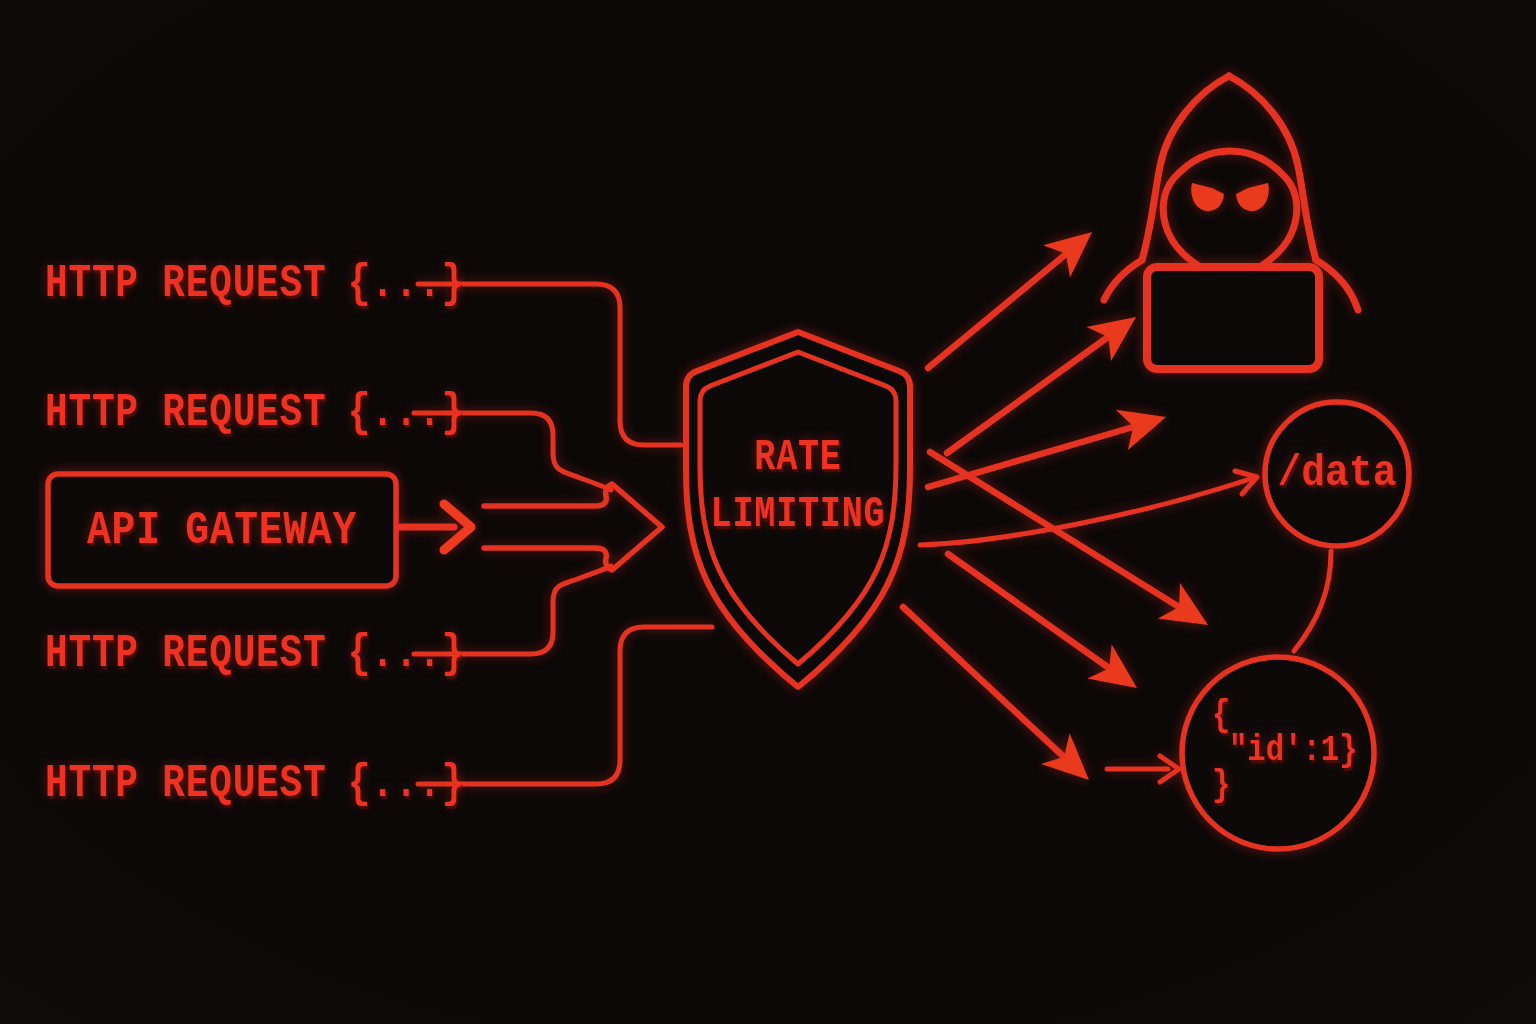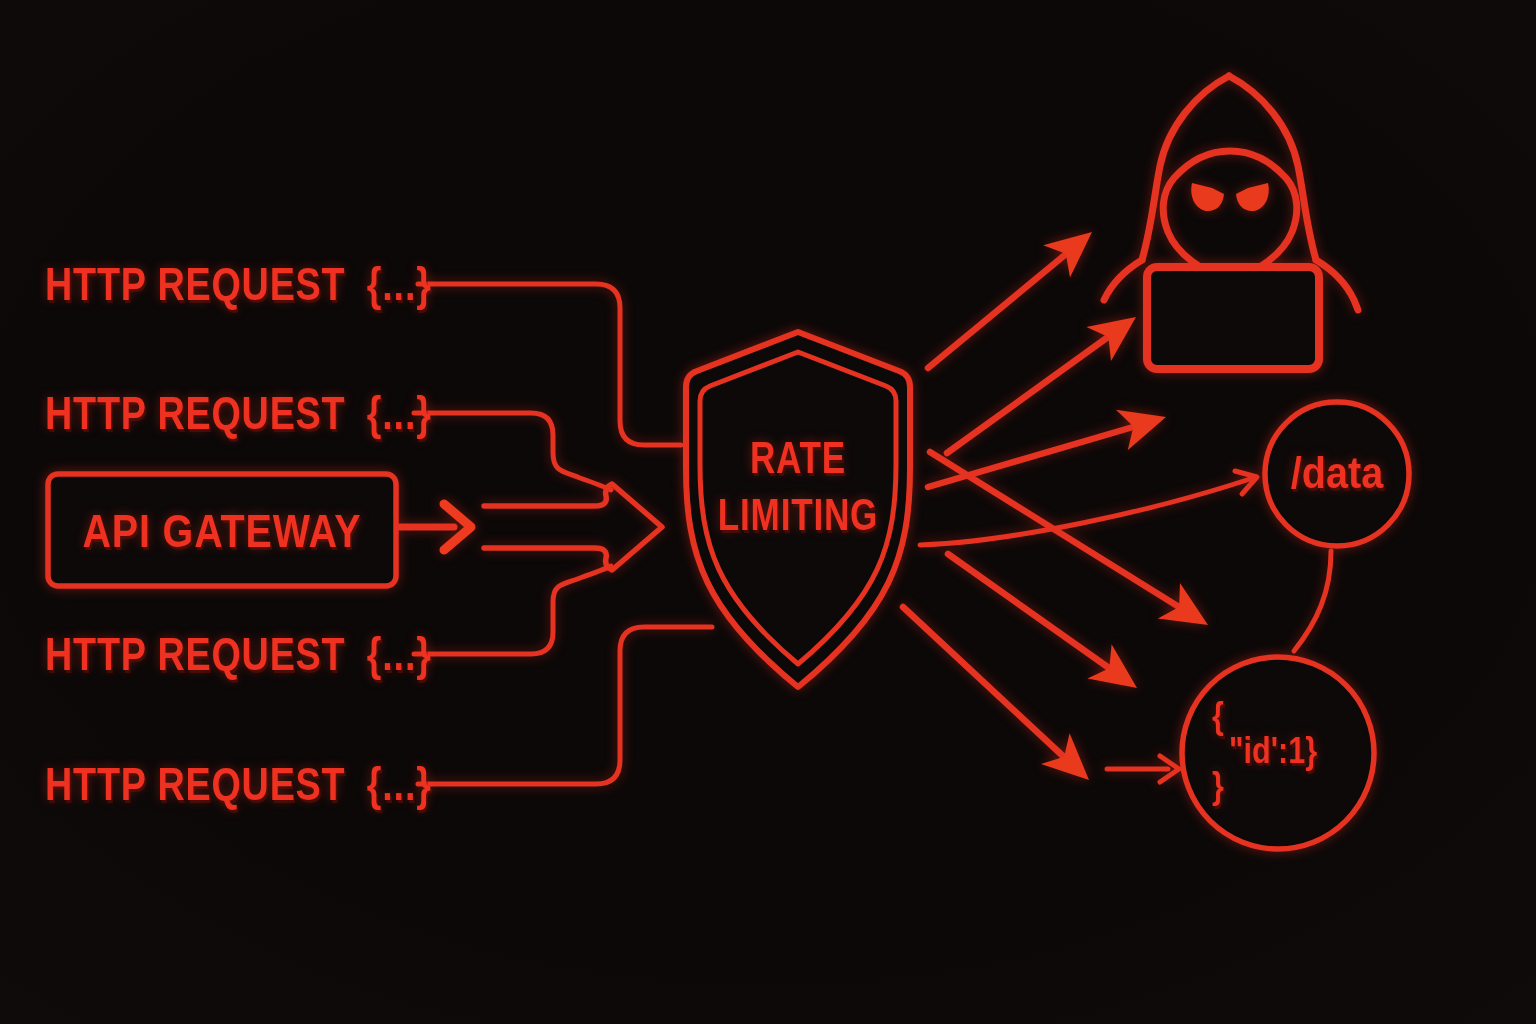--- a/index.html
+++ b/index.html
@@ -2,21 +2,21 @@
 <html><head>
 <meta charset="utf-8">
 <style>
   html,body{margin:0;padding:0;background:#000;}
   #stage{
     position:relative;
     width:1536px;height:1024px;
     overflow:hidden;
     background:
       radial-gradient(130% 130% at 50% 45%, #0c0808 35%, #120d0d 75%, #1a1515 100%);
-    font-family:Liberation Sans, sans-serif;
+    font-family:Liberation Mono, monospace;
   }
   svg.linework{
     position:absolute;left:0;top:0;
     filter: drop-shadow(0 0 6px rgba(242,48,24,0.40));
   }
   .txt{
     position:absolute;
     color:#ee3120;
     font-weight:bold;
     white-space:nowrap;

